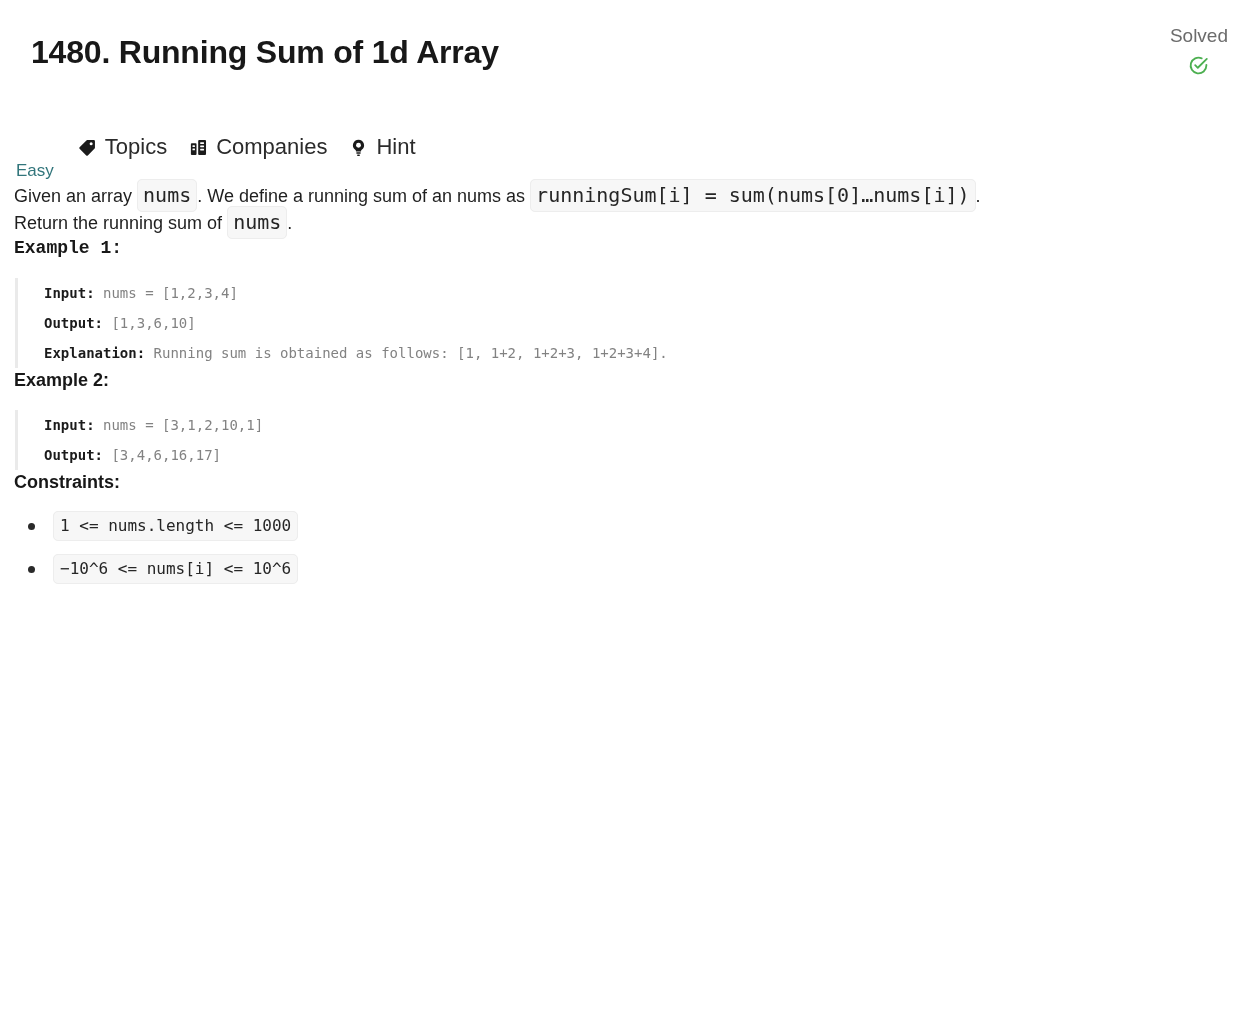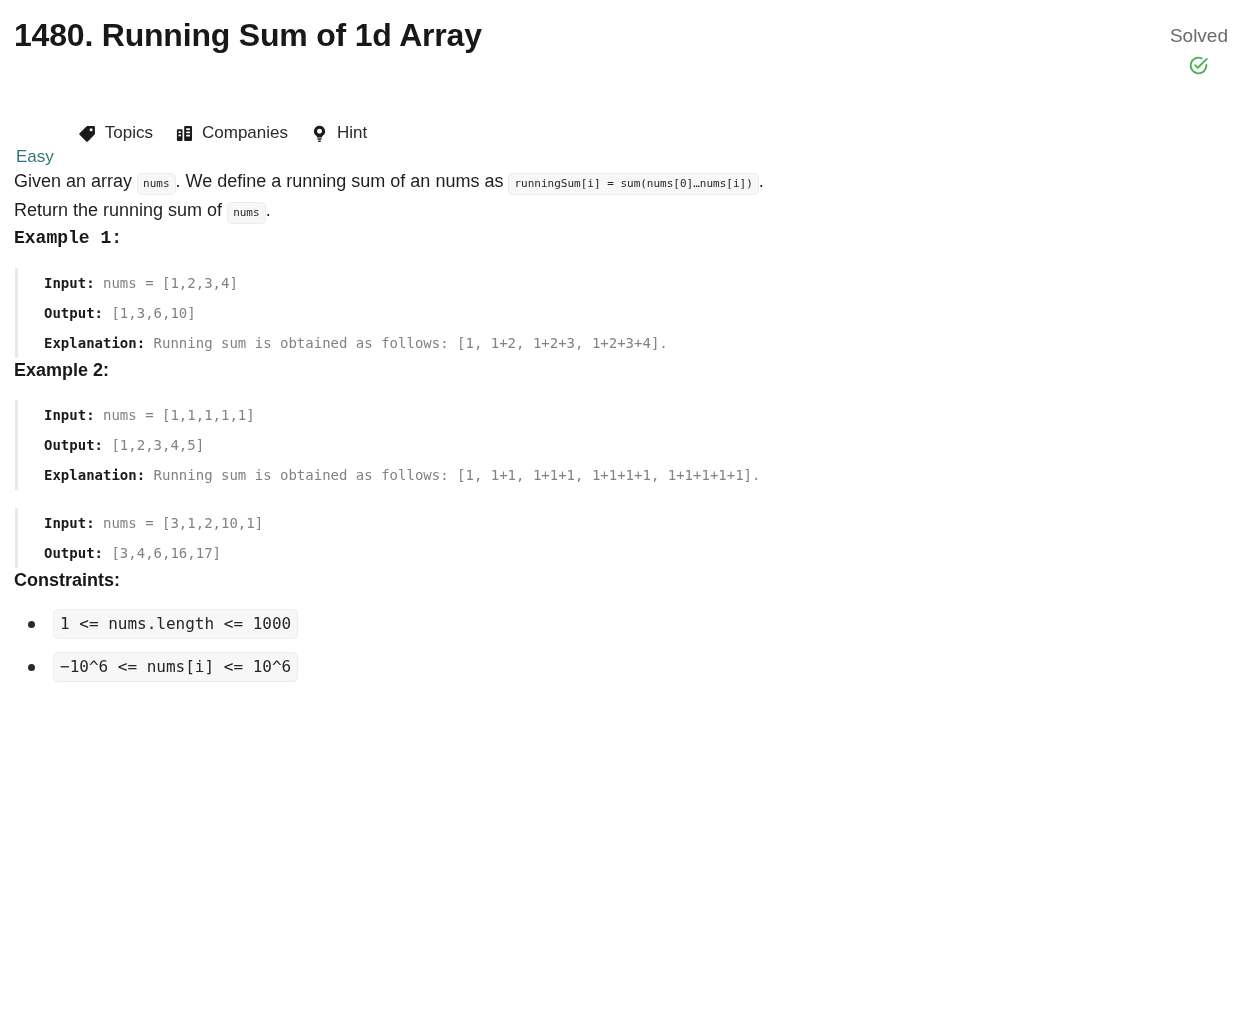--- a/index.html
+++ b/index.html
@@ -30,21 +30,21 @@
     align-items: flex-start;
     justify-content: space-between;
     padding: 14px 12px 0 14px;
   }
   .title {
     font-size: 32px;
     line-height: 42px;
     font-weight: 700;
     letter-spacing: -0.2px;
     color: #181818;
-    margin: 0;
+    margin: 17px;
     white-space: nowrap;
     text-align: right;
   }
   .solved-badge {
     display: flex;
     align-items: center;
     gap: 7px;
     margin-top: 10px;
     color: #6b6b6b;
     font-size: 19px;
@@ -58,21 +58,21 @@
   .meta-row {
     display: flex;
     align-items: center;
     gap: 22px;
     padding: 22px 0 0 16px;
   }
   .meta-item {
     display: flex;
     align-items: center;
     gap: 8px;
-    font-size: 17px;
+    font-size: 22px;
     line-height: 22px;
     color: #2b2b2b;
     cursor: pointer;
   }
   .meta-item svg { display: block; }
   .difficulty {
     color: #31757b;
     font-size: 17px;
     line-height: 22px;
     cursor: pointer;
@@ -88,21 +88,21 @@
     font-size: 18px;
     line-height: 26px;
     color: #1f1f1f;
     margin: 0;
   }
   .p1 { margin-top: 26px; }
   .p2 { margin-top: 30px; }
 
   code.chip {
     font-family: "DejaVu Sans Mono", "Liberation Mono", monospace;
-    font-size: 11px;
+    font-size: 20px;
     background: #f7f7f7;
     border: 1px solid #ededed;
     border-radius: 5px;
     padding: 3px 5px 4px 5px;
     color: #262626;
     white-space: pre;
     vertical-align: baseline;
   }
 
   h3.section {
@@ -224,23 +224,20 @@
     <p class="para p1"><span>Given an array </span><code class="chip">nums</code><span>. We define a running sum of an nums as </span><code class="chip">runningSum[i] = sum(nums[0]…nums[i])</code><span>.</span></p>
 
     <p class="para p2"><span>Return the running sum of </span><code class="chip">nums</code><span>.</span></p>
 
     <h3 class="section ex1-head">Example 1:</h3>
     <pre class="example"><b>Input:</b><span> nums = [1,2,3,4]</span>
 <b>Output:</b><span> [1,3,6,10]</span>
 <b>Explanation:</b><span> Running sum is obtained as follows: [1, 1+2, 1+2+3, 1+2+3+4].</span></pre>
 
     <h3 class="section ex-head">Example 2:</h3>
-    <pre class="example"><b>Input:</b><span> nums = [1,1,1,1,1]</span>
-<b>Output:</b><span> [1,2,3,4,5]</span>
-<b>Explanation:</b><span> Running sum is obtained as follows: [1, 1+1, 1+1+1, 1+1+1+1, 1+1+1+1+1].</span></pre>
 
     <pre class="example"><b>Input:</b><span> nums = [3,1,2,10,1]</span>
 <b>Output:</b><span> [3,4,6,16,17]</span></pre>
 
     <h3 class="section constraints-head">Constraints:</h3>
     <ul class="constraints">
       <li><code class="chip">1 &lt;= nums.length &lt;= 1000</code></li>
       <li><code class="chip">−10^6 &lt;= nums[i] &lt;= 10^6</code></li>
     </ul>
 

